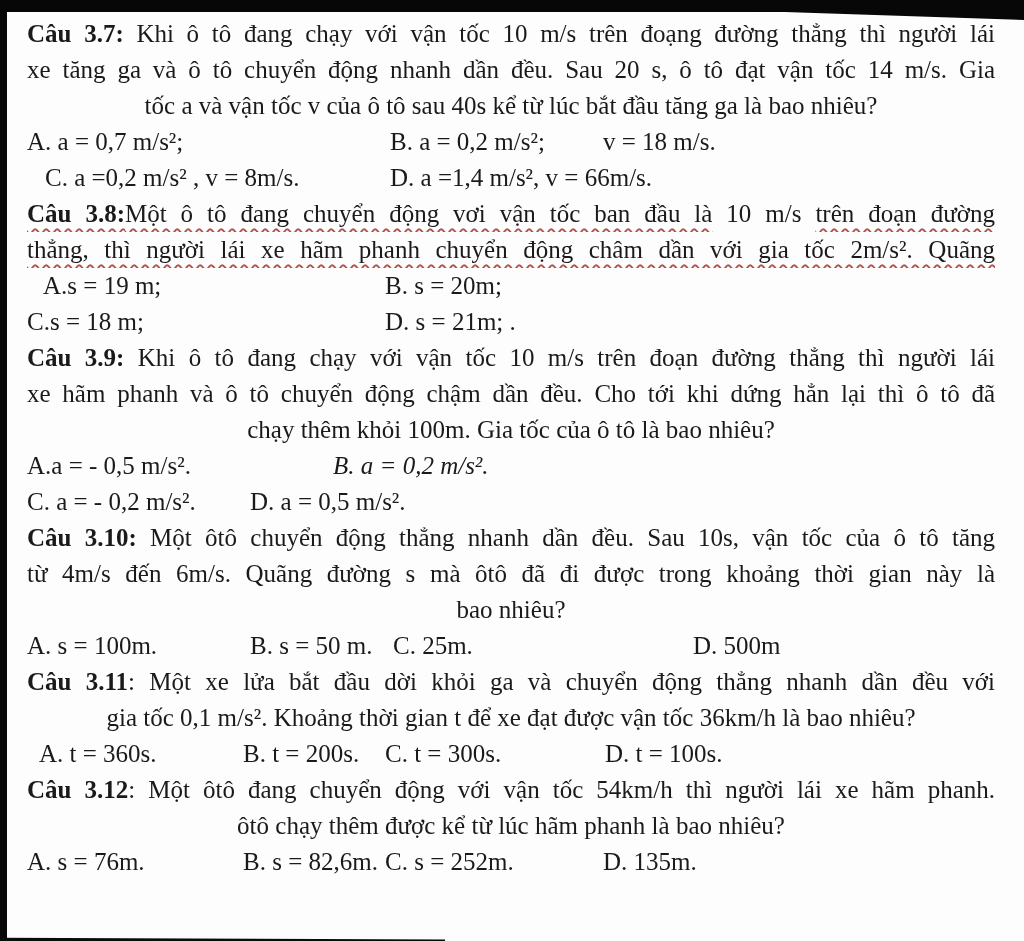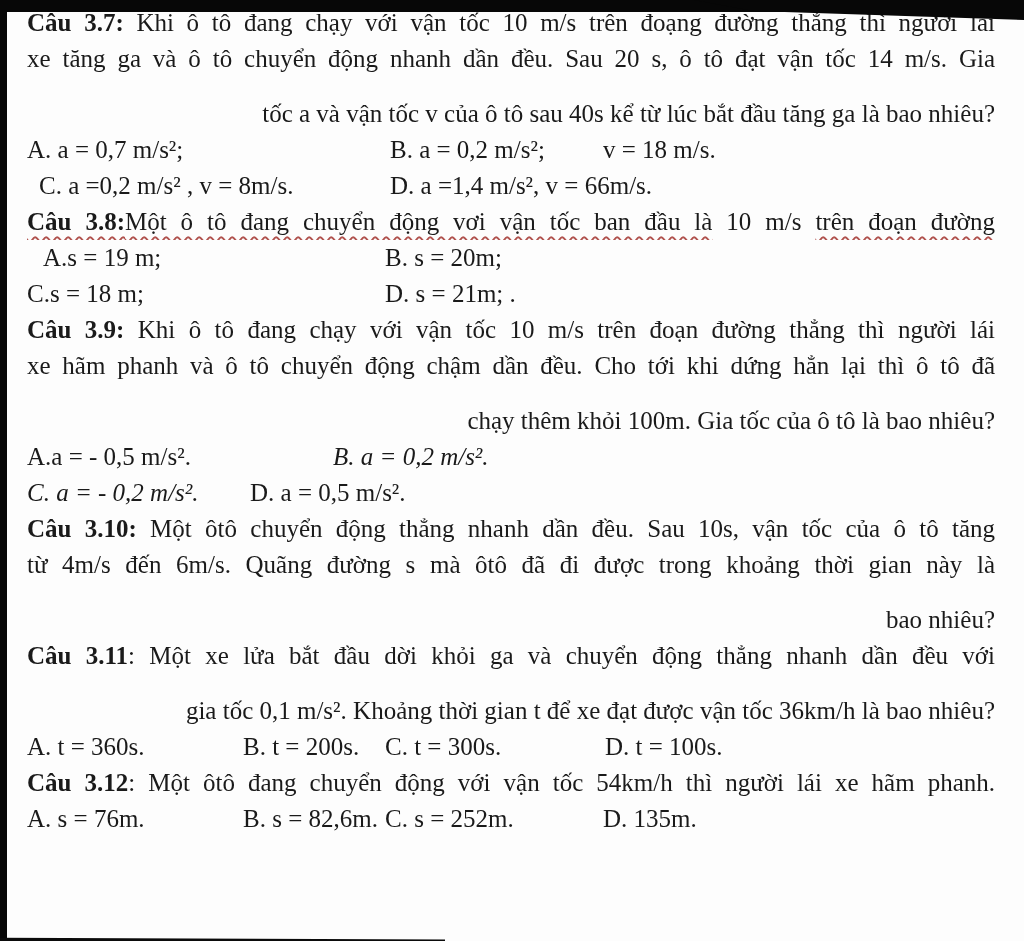--- a/index.html
+++ b/index.html
@@ -13,27 +13,27 @@
   }
   .top-bar{position:absolute;top:0;left:0;width:100%;height:12px;background:#070707;}
   .top-right-wedge{position:absolute;top:0;right:0;width:330px;height:20px;background:#070707;
     clip-path:polygon(0 0,100% 0,100% 100%,18% 55%);}
   .left-strip{position:absolute;top:0;left:0;width:7px;height:100%;background:#070707;}
   .bottom-strip{position:absolute;bottom:0;left:0;width:445px;height:4px;background:#0b0b0b;
     clip-path:polygon(0 20%,100% 65%,100% 100%,0 100%);}
   .textblock{
     position:absolute;left:7px;top:0;width:1017px;height:941px;
     box-sizing:border-box;
-    padding:5px 29px 0 20px;
+    padding:16px 29px 0 20px;
     font-size:25px;
     border-radius:20px;
   }
   .line{position:relative;height:36px;line-height:36px;overflow:hidden;white-space:normal;}
   .line.stem{text-align:justify;text-align-last:justify;-moz-text-align-last:justify;}
-  .line.end{text-align:right;margin-top:19px;}
+  .line.end{text-align:center;}
   .line.options{}
   .seg-abs{position:absolute;top:0;white-space:nowrap;}
   .run-b{font-weight:bold;}
   .run-w{
     text-decoration-line:underline;
     text-decoration-style:wavy;
     text-decoration-color:#b0524e;
     text-decoration-thickness:1.5px;
     text-underline-offset:6px;
     text-decoration-skip-ink:none;
@@ -47,65 +47,73 @@
       <div>
         <div class="line stem"><span><span class="run-b">Câu 3.7:</span><span> Khi ô tô đang chạy với vận tốc 10 m/s trên đoạng đường thẳng thì người lái</span></span></div>
         <div class="line stem"><span><span>xe tăng ga và ô tô chuyển động nhanh dần đều. Sau 20 s, ô tô đạt vận tốc 14 m/s. Gia</span></span></div>
         <div class="line end"><span><span>tốc a và vận tốc v của ô tô sau 40s kể từ lúc bắt đầu tăng ga là bao nhiêu?</span></span></div>
         <div class="line options">
           <span class="seg-abs" style="left: 0px;"><span>A. a = 0,7 m/s²;</span></span>
           <span class="seg-abs" style="left: 363px;"><span>B. a = 0,2 m/s²;</span></span>
           <span class="seg-abs" style="left: 576px;"><span>v = 18 m/s.</span></span>
         </div>
         <div class="line options">
-          <span class="seg-abs" style="left: 12px;"><span>C. a =0,2 m/s² , v = 8m/s.</span></span>
+          <span class="seg-abs" style="left: 18px;"><span>C. a =0,2 m/s² , v = 8m/s.</span></span>
           <span class="seg-abs" style="left: 363px;"><span>D. a =1,4 m/s², v = 66m/s.</span></span>
         </div>
       </div>
       <div>
         <div class="line stem"><span><span class="run-b run-w">Câu 3.8:</span><span class="run-w">Một ô tô đang chuyển động vơi vận tốc ban đầu là</span><span> 10 m/s </span><span class="run-w">trên đoạn đường</span></span></div>
+        <div class="line stem"><span><span class="run-w">thẳng, thì người lái xe hãm phanh chuyển động châm dần với gia tốc 2m/s². Quãng</span></span></div>
         <div class="line options">
           <span class="seg-abs" style="left: 16px;"><span>A.s = 19 m;</span></span>
           <span class="seg-abs" style="left: 358px;"><span>B. s = 20m;</span></span>
         </div>
         <div class="line options">
           <span class="seg-abs" style="left: 0px;"><span>C.s = 18 m;</span></span>
           <span class="seg-abs" style="left: 358px;"><span>D. s = 21m; .</span></span>
         </div>
       </div>
       <div>
         <div class="line stem"><span><span class="run-b">Câu 3.9:</span><span> Khi ô tô đang chạy với vận tốc 10 m/s trên đoạn đường thẳng thì người lái</span></span></div>
         <div class="line stem"><span><span>xe hãm phanh và ô tô chuyển động chậm dần đều. Cho tới khi dứng hẳn lại thì ô tô đã</span></span></div>
         <div class="line end"><span><span>chạy thêm khỏi 100m. Gia tốc của ô tô là bao nhiêu?</span></span></div>
         <div class="line options">
           <span class="seg-abs" style="left: 0px;"><span>A.a = - 0,5 m/s².</span></span>
           <span class="seg-abs" style="left: 306px; font-style: italic;"><span>B. a = 0,2 m/s².</span></span>
         </div>
         <div class="line options">
-          <span class="seg-abs" style="left: 0px; font-style: italic;"><span>C. a = - 0,2 m/s².</span></span>
+          <span class="seg-abs" style="left: 0px;"><span>C. a = - 0,2 m/s².</span></span>
           <span class="seg-abs" style="left: 223px;"><span>D. a = 0,5 m/s².</span></span>
         </div>
       </div>
       <div>
         <div class="line stem"><span><span class="run-b">Câu 3.10:</span><span> Một ôtô chuyển động thẳng nhanh dần đều. Sau 10s, vận tốc của ô tô tăng</span></span></div>
         <div class="line stem"><span><span>từ 4m/s đến 6m/s. Quãng đường s mà ôtô đã đi được trong khoảng thời gian này là</span></span></div>
         <div class="line end"><span><span>bao nhiêu?</span></span></div>
+        <div class="line options">
+          <span class="seg-abs" style="left: 0px;"><span>A. s = 100m.</span></span>
+          <span class="seg-abs" style="left: 223px;"><span>B. s = 50 m.</span></span>
+          <span class="seg-abs" style="left: 366px;"><span>C. 25m.</span></span>
+          <span class="seg-abs" style="left: 666px;"><span>D. 500m</span></span>
+        </div>
       </div>
       <div>
         <div class="line stem"><span><span class="run-b">Câu 3.11</span><span>: Một xe lửa bắt đầu dời khỏi ga và chuyển động thẳng nhanh dần đều với</span></span></div>
         <div class="line end"><span><span>gia tốc 0,1 m/s². Khoảng thời gian t để xe đạt được vận tốc 36km/h là bao nhiêu?</span></span></div>
         <div class="line options">
-          <span class="seg-abs" style="left: 0px;"><span>A. t = 360s.</span></span>
+          <span class="seg-abs" style="left: 12px;"><span>A. t = 360s.</span></span>
           <span class="seg-abs" style="left: 216px;"><span>B. t = 200s.</span></span>
           <span class="seg-abs" style="left: 358px;"><span>C. t = 300s.</span></span>
           <span class="seg-abs" style="left: 578px;"><span>D. t = 100s.</span></span>
         </div>
       </div>
       <div>
         <div class="line stem"><span><span class="run-b">Câu 3.12</span><span>: Một ôtô đang chuyển động với vận tốc 54km/h thì người lái xe hãm phanh.</span></span></div>
+        <div class="line end"><span><span>ôtô chạy thêm được kể từ lúc hãm phanh là bao nhiêu?</span></span></div>
         <div class="line options">
           <span class="seg-abs" style="left: 0px;"><span>A. s = 76m.</span></span>
           <span class="seg-abs" style="left: 216px;"><span>B. s = 82,6m.</span></span>
           <span class="seg-abs" style="left: 358px;"><span>C. s = 252m.</span></span>
           <span class="seg-abs" style="left: 576px;"><span>D. 135m.</span></span>
         </div>
       </div>
     </div>
   <div class="top-bar"></div>
   <div class="top-right-wedge"></div>

